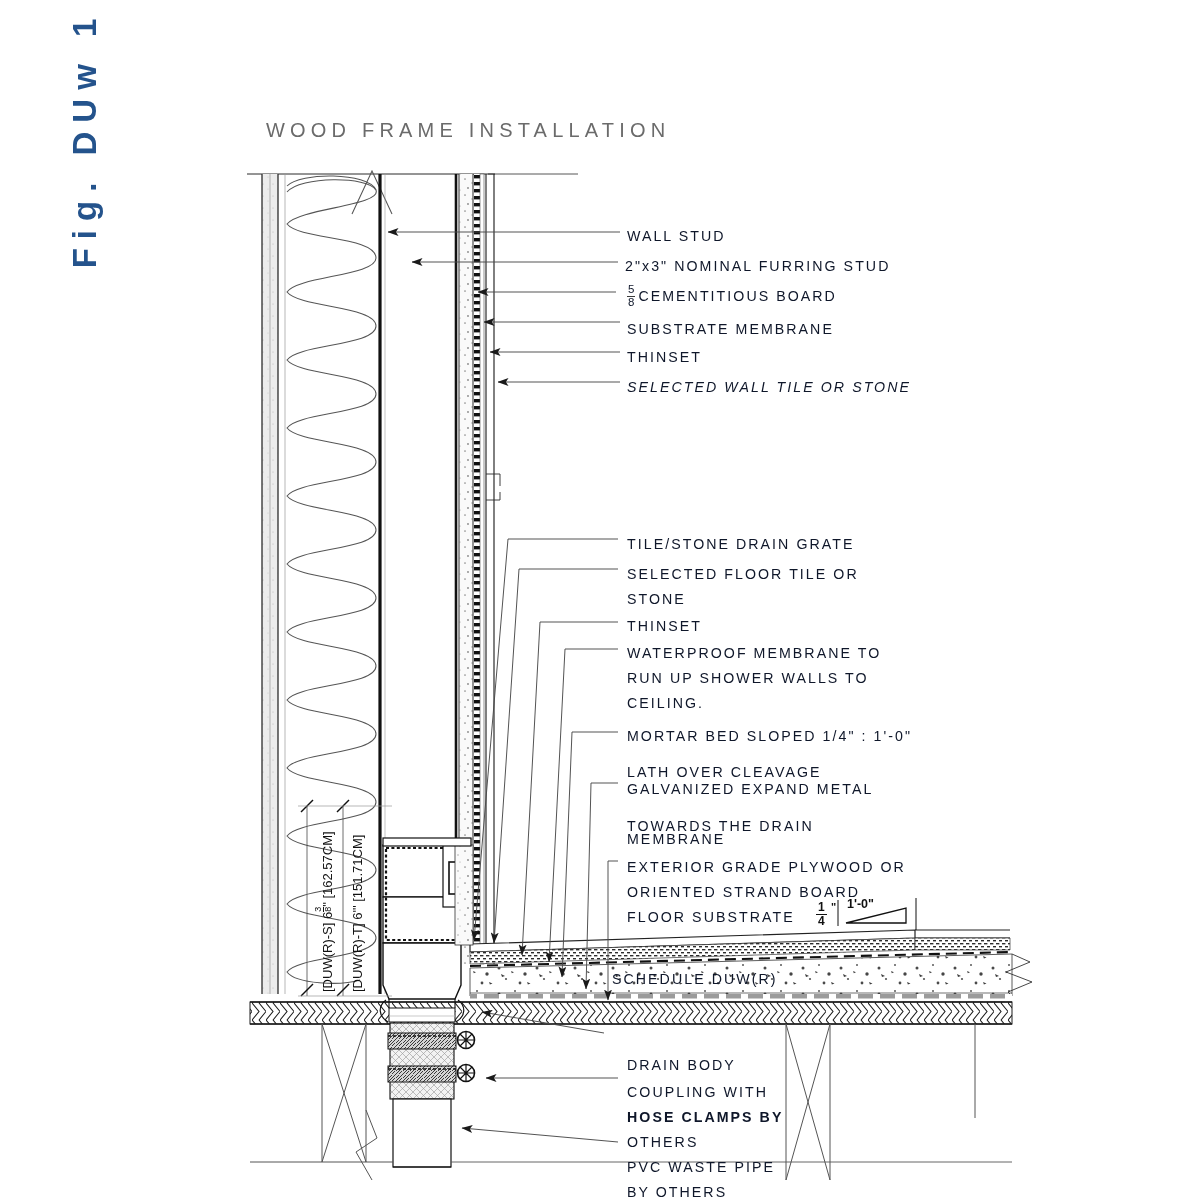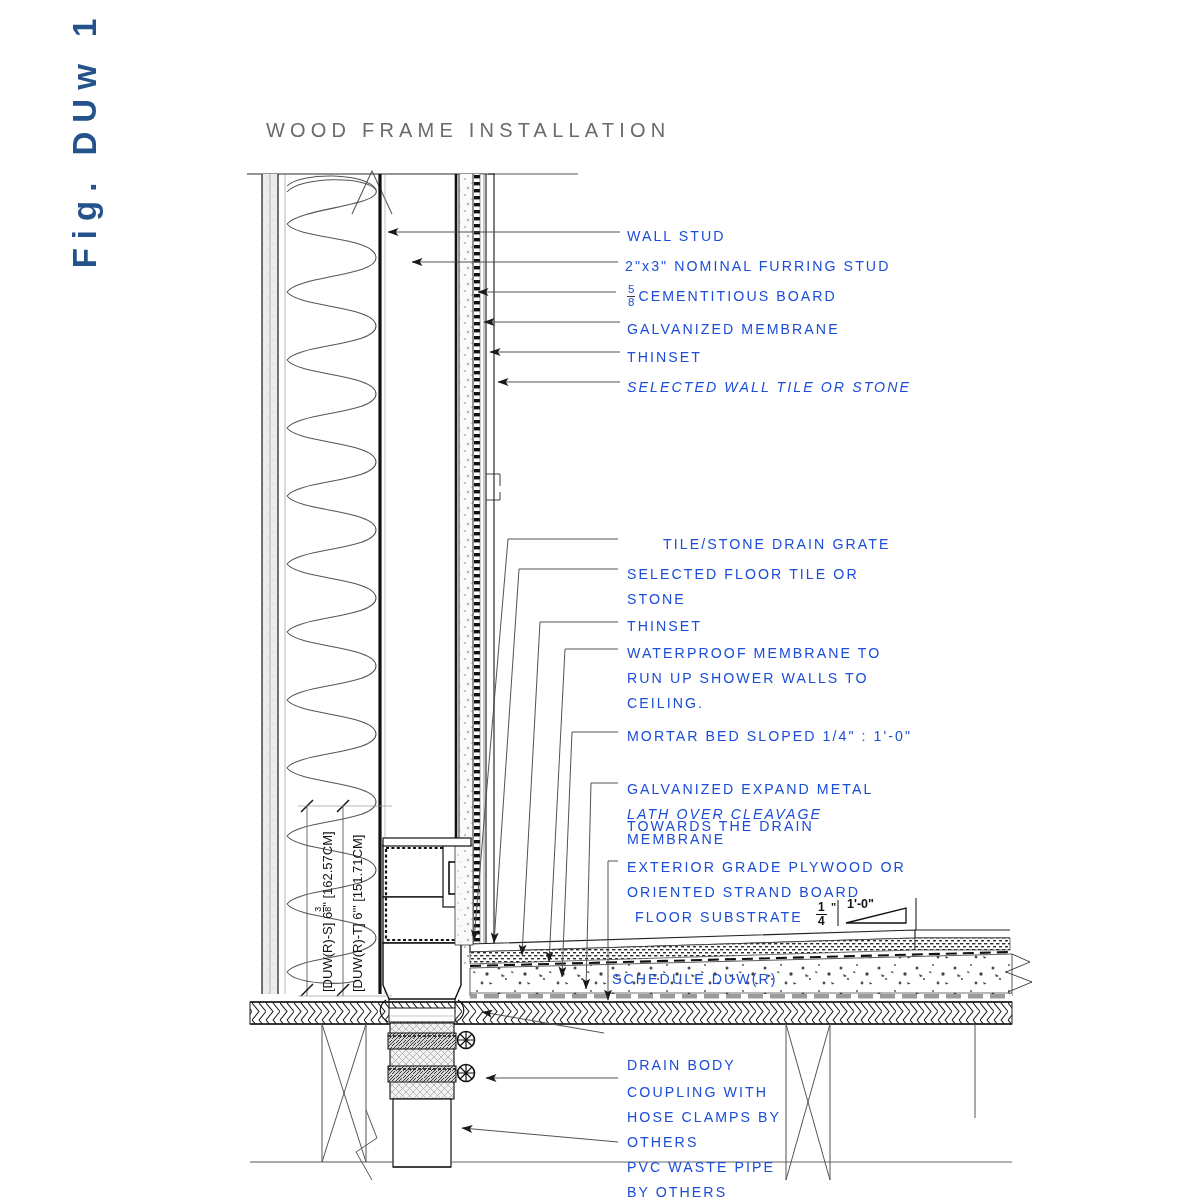--- a/index.html
+++ b/index.html
@@ -18,21 +18,21 @@
     position:absolute; left:266px; top:119px;
     font-size:20px; letter-spacing:5.2px; color:#6b6b6b; white-space:nowrap;
   }
 
   
   #drawing{position:absolute;left:0;top:0;width:1200px;height:1200px;}
 
   
   .lbl{
     position:absolute; font-size:14.2px; letter-spacing:2.05px;
-    color:#1d4ed8; white-space:nowrap; line-height:25px;
+    color:#0f172a; white-space:nowrap; line-height:25px;
   }
   .frac{display:inline-block;vertical-align:-0.45em;text-align:center;
         font-size:11.5px;line-height:1.02;letter-spacing:0;margin-right:3px;}
   .frac .num{display:block;border-bottom:1px solid #3a3a3a;padding:0 1px;}
   .frac .den{display:block;padding:0 1px;}
 
   
   .vdim{
     position:absolute; font-size:13px; letter-spacing:0px; color:#111;
     white-space:nowrap; transform-origin:0 0; transform:rotate(-90deg);
@@ -325,53 +325,53 @@
 
 <div class="lbl" style="left:625px;top:254px;">2"x3" NOMINAL FURRING STUD</div>
 
 <div class="lbl" style="left:627px;top:284px;">
   <span class="frac">
     <span class="num">5</span>
     <span class="den">8</span>
   </span><span>CEMENTITIOUS BOARD</span>
 </div>
 
-<div class="lbl" style="left:627px;top:317px;">GALVANIZED MEMBRANE</div>
+<div class="lbl" style="left:627px;top:317px;">SUBSTRATE MEMBRANE</div>
 
 <div class="lbl" style="left:627px;top:345px;">THINSET</div>
 
 <div class="lbl" style="left:627px;top:375px;font-style:italic;">SELECTED  WALL TILE OR STONE</div>
 
-<div class="lbl" style="left:627px;top:532px;margin-left:36px;">TILE/STONE DRAIN GRATE</div>
+<div class="lbl" style="left:627px;top:532px;">TILE/STONE DRAIN GRATE</div>
 
 <div class="lbl" style="left:627px;top:562px;">SELECTED  FLOOR TILE OR</div>
 <div class="lbl" style="left:627px;top:587px;">STONE</div>
 
 <div class="lbl" style="left:627px;top:614px;">THINSET</div>
 
 <div class="lbl" style="left:627px;top:641px;text-align:center;">WATERPROOF MEMBRANE TO</div>
 <div class="lbl" style="left:627px;top:666px;">RUN UP SHOWER WALLS TO</div>
 <div class="lbl" style="left:627px;top:691px;">CEILING.</div>
 
 <div class="lbl" style="left:627px;top:724px;">MORTAR BED SLOPED  1/4" : 1'-0"</div>
 <div class="lbl" style="left:627px;top:770px;margin-top:44px;">TOWARDS THE DRAIN</div>
 
 <div class="lbl" style="left:627px;top:777px;">GALVANIZED EXPAND METAL</div>
-<div class="lbl" style="left:627px;top:802px;font-style:italic;">LATH OVER CLEAVAGE</div>
+<div class="lbl" style="left:627px;top:760px;">LATH OVER CLEAVAGE</div>
 <div class="lbl" style="left:627px;top:827px;">MEMBRANE</div>
 
 <div class="lbl" style="left:627px;top:855px;">EXTERIOR GRADE PLYWOOD OR</div>
 <div class="lbl" style="left:627px;top:880px;">ORIENTED STRAND BOARD</div>
-<div class="lbl" style="left:627px;top:905px;margin-left:8px;">FLOOR SUBSTRATE</div>
+<div class="lbl" style="left:627px;top:905px;">FLOOR SUBSTRATE</div>
 
 <div class="lbl" style="left:612px;top:967px;">SCHEDULE DUW(R)</div>
 <div class="lbl" style="left:627px;top:1053px;">DRAIN BODY</div>
 
 <div class="lbl" style="left:627px;top:1080px;">COUPLING WITH</div>
-<div class="lbl" style="left:627px;top:1105px;">HOSE CLAMPS BY</div>
+<div class="lbl" style="left:627px;top:1105px;font-weight:bold;">HOSE CLAMPS BY</div>
 <div class="lbl" style="left:627px;top:1130px;">OTHERS</div>
 
 <div class="lbl" style="left:627px;top:1155px;">PVC WASTE PIPE</div>
 <div class="lbl" style="left:627px;top:1180px;">BY OTHERS</div>
 
 <div class="vdim" style="left:314px;top:992px;">
   <span>[DUW(R)-S]</span>
   <span>6</span><span class="vfrac"><span class="num">3</span><span class="den">8</span></span><span>"</span>
   <span>[162.57CM]</span>
 </div>

